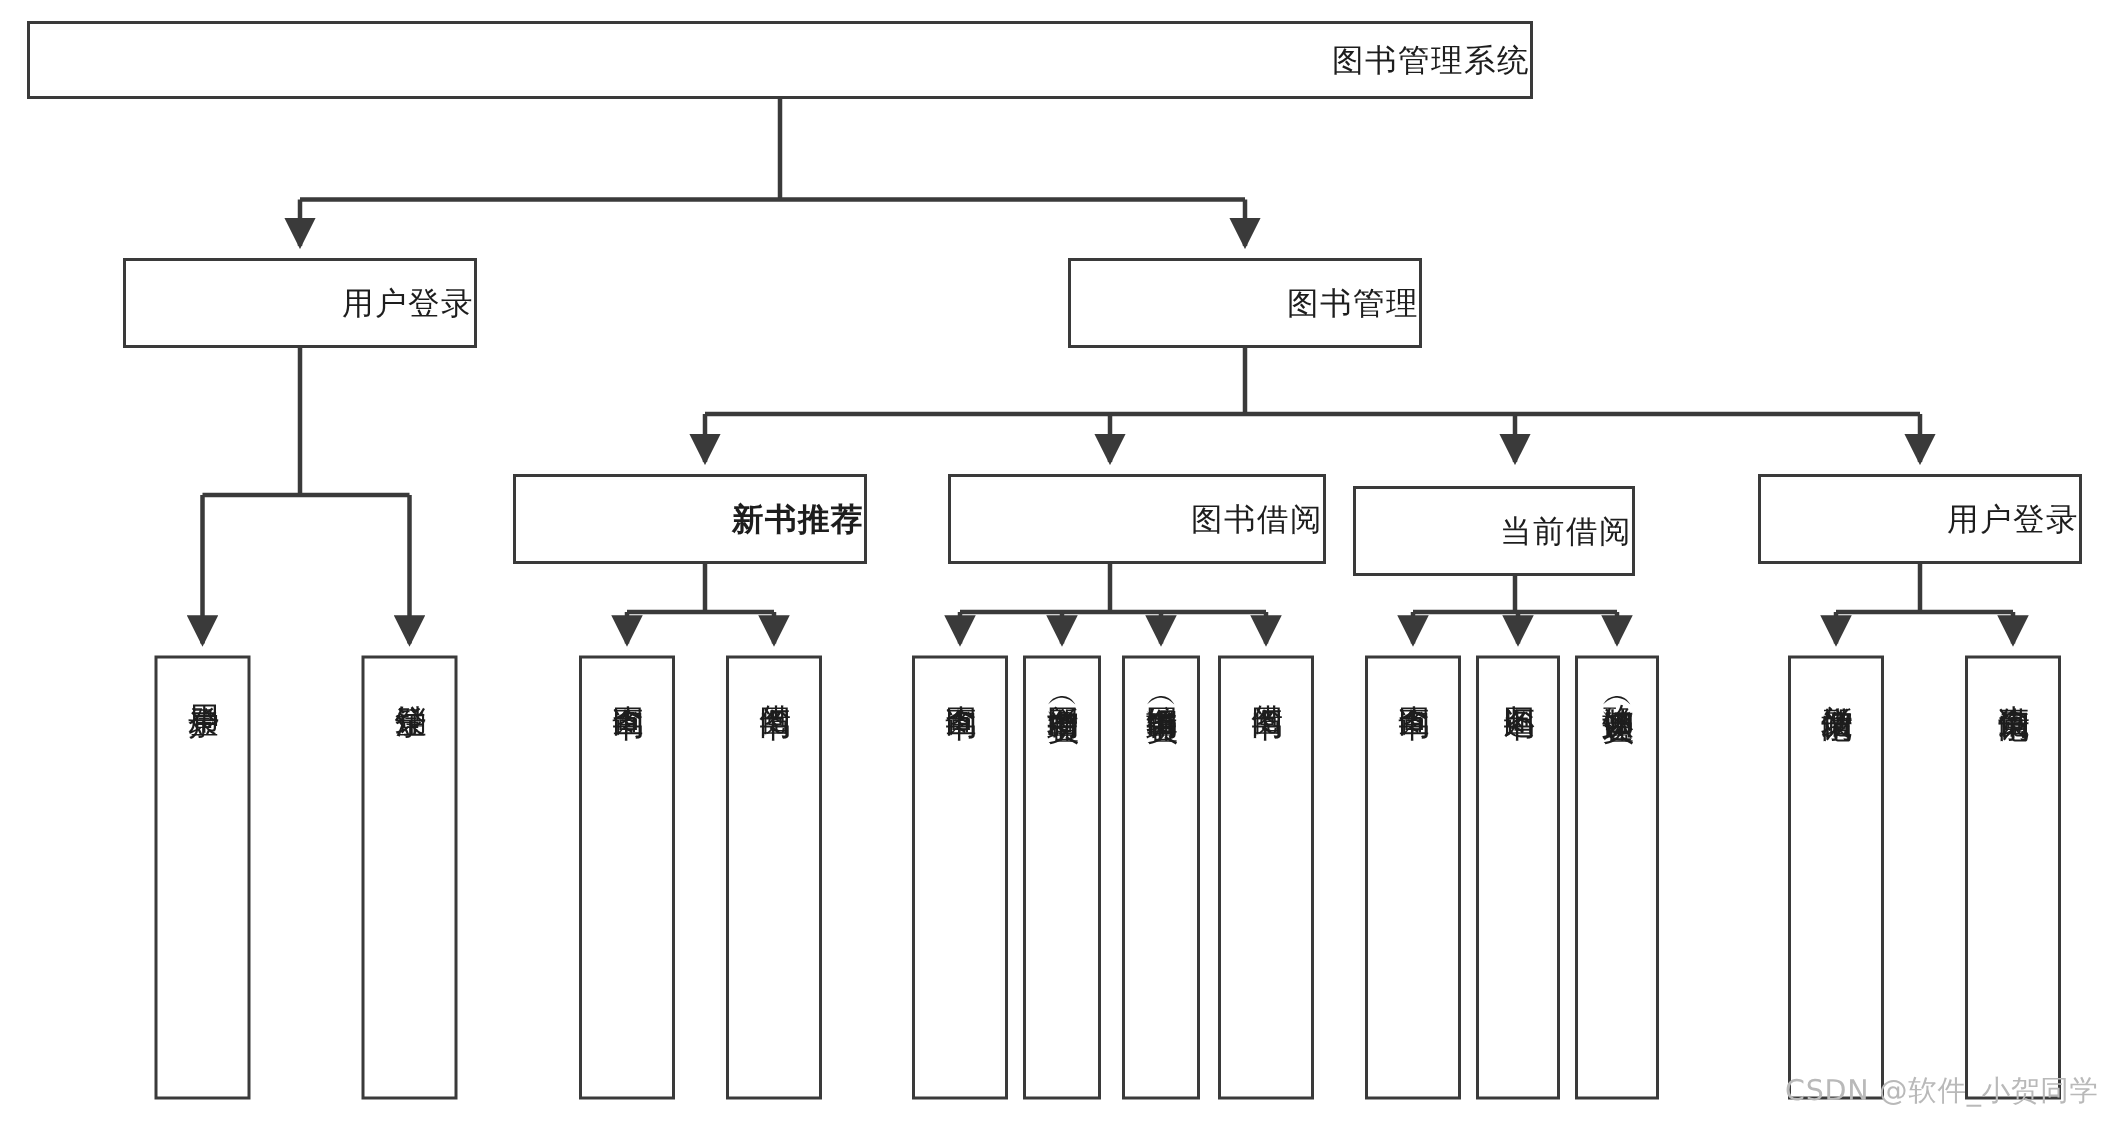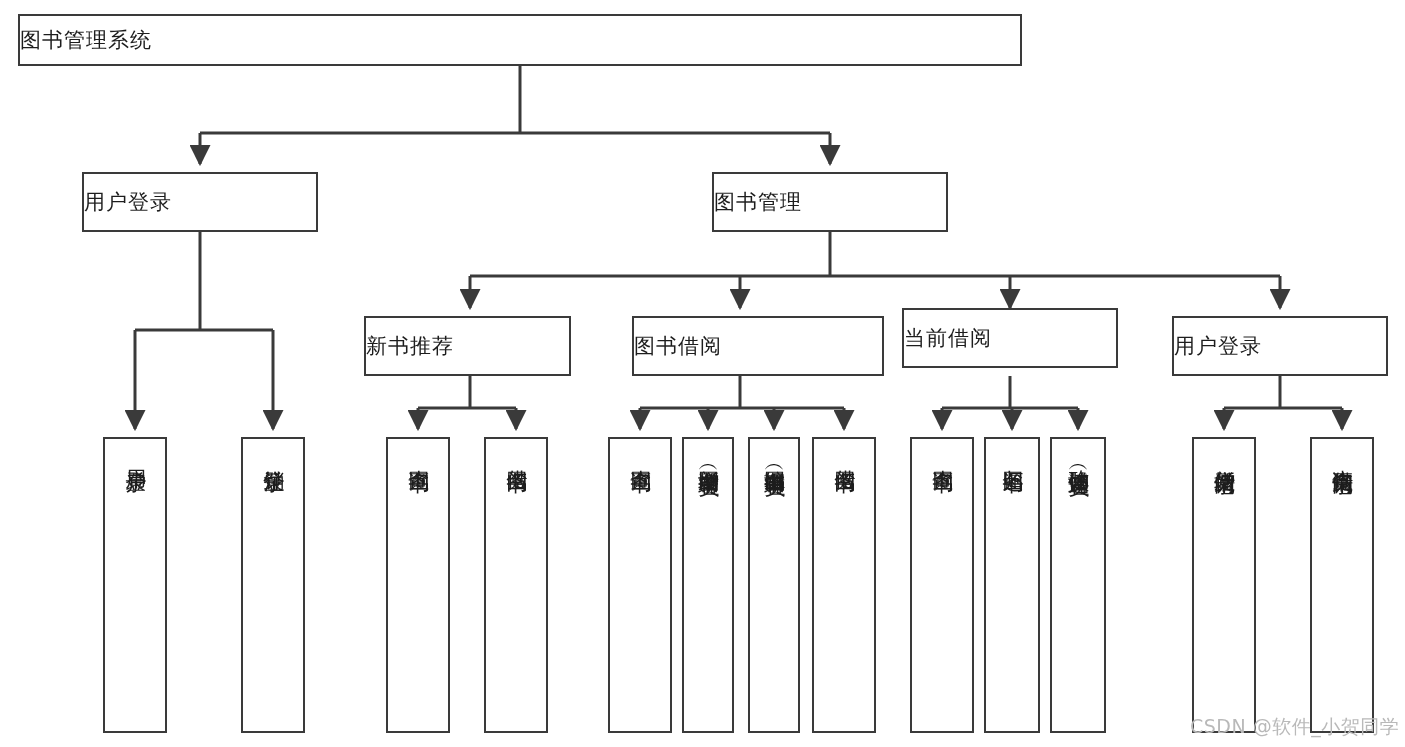--- a/index.html
+++ b/index.html
@@ -25,21 +25,21 @@
     height: 747px;
     pointer-events: none;
   }
   .node {
     position: absolute;
     box-sizing: border-box;
     background: #ffffff;
     border: 2px solid #3a3a3a;
     display: flex;
     align-items: center;
-    justify-content: flex-start;
+    justify-content: flex-end;
     color: #1d1d1d;
   }
   .node-h {
     font-size: 21px;
     letter-spacing: 1px;
     line-height: 1.15;
     white-space: nowrap;
   }
   .node-v {
     align-items: flex-start;
@@ -125,27 +125,27 @@
     <span>图书管理系统</span>
   </div>
 
   <div class="node node-h" style="left:82px; top:172px; width:236px; height:60px;">
     <span>用户登录</span>
   </div>
   <div class="node node-h" style="left:712px; top:172px; width:236px; height:60px;">
     <span>图书管理</span>
   </div>
 
-  <div class="node node-h" style="left:364px; top:316px; width:207px; height:60px;">
+  <div class="node node-h" style="left:342px; top:316px; width:236px; height:60px;font-weight:bold;">
     <span>新书推荐</span>
   </div>
   <div class="node node-h" style="left:632px; top:316px; width:252px; height:60px;">
     <span>图书借阅</span>
   </div>
-  <div class="node node-h" style="left:902px; top:308px; width:216px; height:60px;">
+  <div class="node node-h" style="left:902px; top:324px; width:188px; height:60px;">
     <span>当前借阅</span>
   </div>
   <div class="node node-h" style="left:1172px; top:316px; width:216px; height:60px;">
     <span>用户登录</span>
   </div>
 
   <div class="node node-v" style="left:103px; top:437px; width:64px; height:296px;">
     <span class="vtext">用户登录</span>
   </div>
   <div class="node node-v" style="left:241px; top:437px; width:64px; height:296px;">

